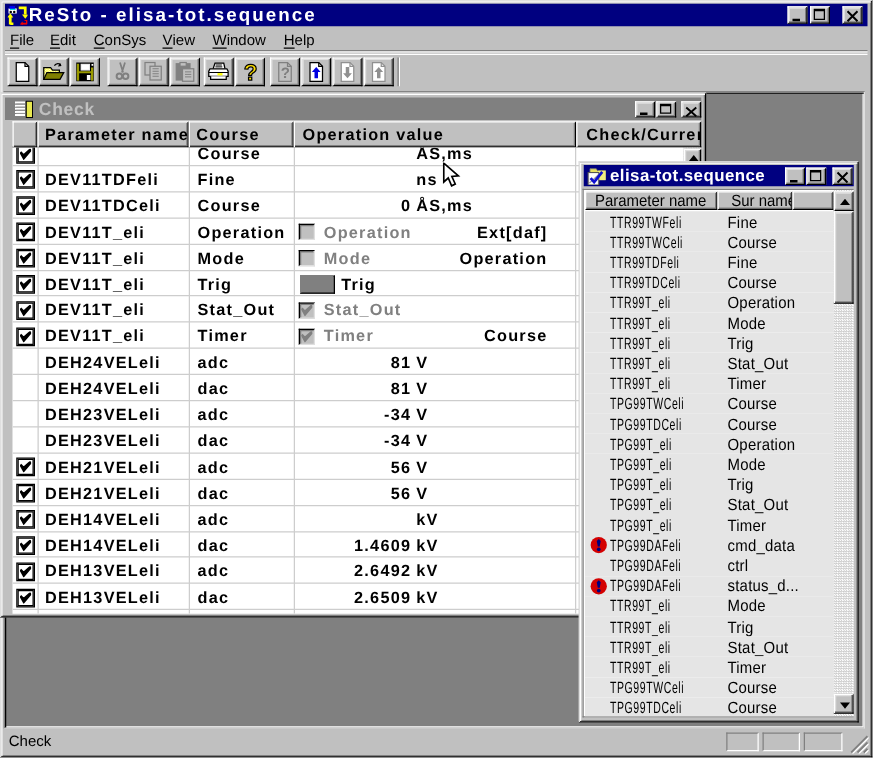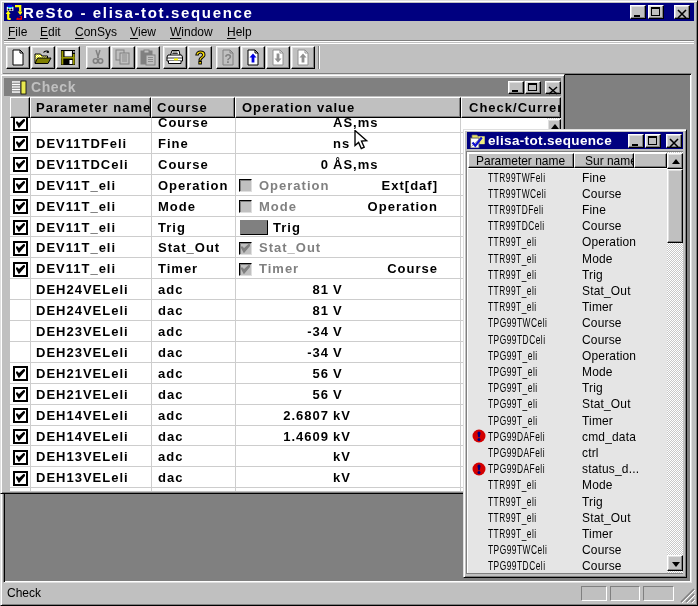--- a/index.html
+++ b/index.html
@@ -349,21 +349,20 @@
       <div class="ct bt" style="left:323px">V</div>
     </div>
 <div class="trow" style="top:287.7px;height:19.90px">
       <div class="ck" style="left:4px;top:3.4px">
         <svg width="9" height="9" viewBox="0 0 9 9" style="position:absolute;left:1px;top:1px">
           <path d="M0.5 3.5 L1 3 L3 5 L8 0.5 L8.5 1.5 L3 8 Z" fill="#000" stroke="#000" stroke-width="1.4"></path>
         </svg>
       </div>
       <div class="ct bt" style="left:26px">DEH14VELeli</div>
       <div class="ct bt" style="left:148px">adc</div>
-      <div class="ct bt" style="left:219px;width:100px;justify-content:flex-end">2.6807</div>
       <div class="ct bt" style="left:323px">kV</div>
     </div>
 <div class="trow" style="top:308.6px;height:19.90px">
       <div class="ck" style="left:4px;top:3.4px">
         <svg width="9" height="9" viewBox="0 0 9 9" style="position:absolute;left:1px;top:1px">
           <path d="M0.5 3.5 L1 3 L3 5 L8 0.5 L8.5 1.5 L3 8 Z" fill="#000" stroke="#000" stroke-width="1.4"></path>
         </svg>
       </div>
       <div class="ct bt" style="left:26px">DEH14VELeli</div>
       <div class="ct bt" style="left:148px">dac</div>
@@ -371,30 +370,32 @@
       <div class="ct bt" style="left:323px">kV</div>
     </div>
 <div class="trow" style="top:329.5px;height:19.90px">
       <div class="ck" style="left:4px;top:3.4px">
         <svg width="9" height="9" viewBox="0 0 9 9" style="position:absolute;left:1px;top:1px">
           <path d="M0.5 3.5 L1 3 L3 5 L8 0.5 L8.5 1.5 L3 8 Z" fill="#000" stroke="#000" stroke-width="1.4"></path>
         </svg>
       </div>
       <div class="ct bt" style="left:26px">DEH13VELeli</div>
       <div class="ct bt" style="left:148px">adc</div>
+      <div class="ct bt" style="left:219px;width:100px;justify-content:flex-end">2.6492</div>
       <div class="ct bt" style="left:323px">kV</div>
     </div>
 <div class="trow" style="top:350.4px;height:19.90px">
       <div class="ck" style="left:4px;top:3.4px">
         <svg width="9" height="9" viewBox="0 0 9 9" style="position:absolute;left:1px;top:1px">
           <path d="M0.5 3.5 L1 3 L3 5 L8 0.5 L8.5 1.5 L3 8 Z" fill="#000" stroke="#000" stroke-width="1.4"></path>
         </svg>
       </div>
       <div class="ct bt" style="left:26px">DEH13VELeli</div>
       <div class="ct bt" style="left:148px">dac</div>
+      <div class="ct bt" style="left:219px;width:100px;justify-content:flex-end">2.6509</div>
       <div class="ct bt" style="left:323px">kV</div>
     </div>
   <div class="abs" style="left:20px;top:0;width:1px;height:100%;background:#cdcdcd"></div>
   <div class="abs" style="left:141px;top:0;width:1px;height:100%;background:#cdcdcd"></div>
   <div class="abs" style="left:225px;top:0;width:1px;height:100%;background:#cdcdcd"></div>
   <div class="abs" style="left:450px;top:0;width:1px;height:100%;background:#cdcdcd"></div>
 </div>
 
 <div class="abs track" style="left:547px;top:118px;width:14px;height:373px;"></div>
 <div class="btn abs" style="left:547px;top:119px;width:14px;height:14px;">

